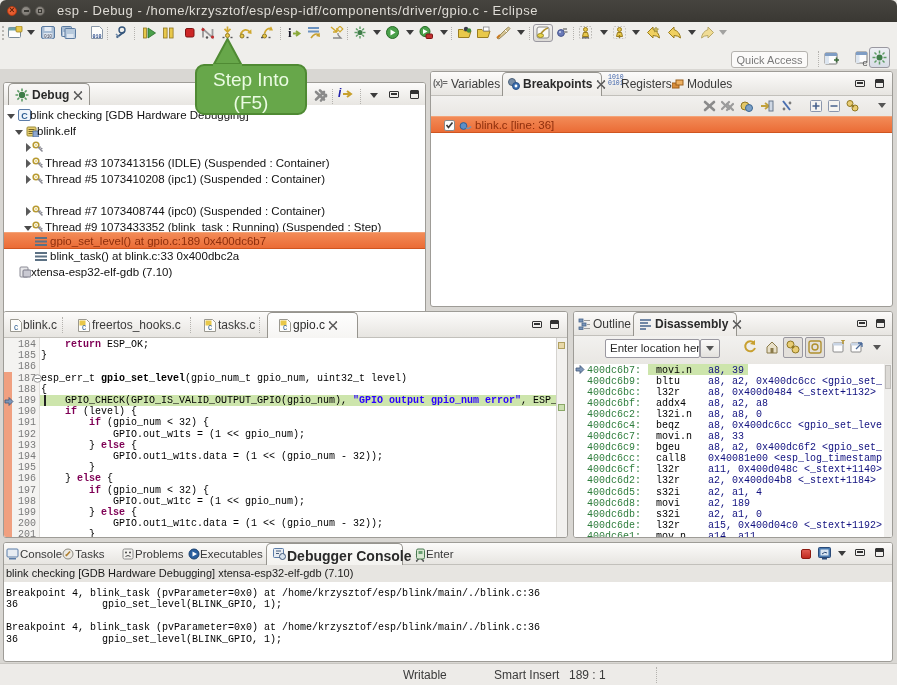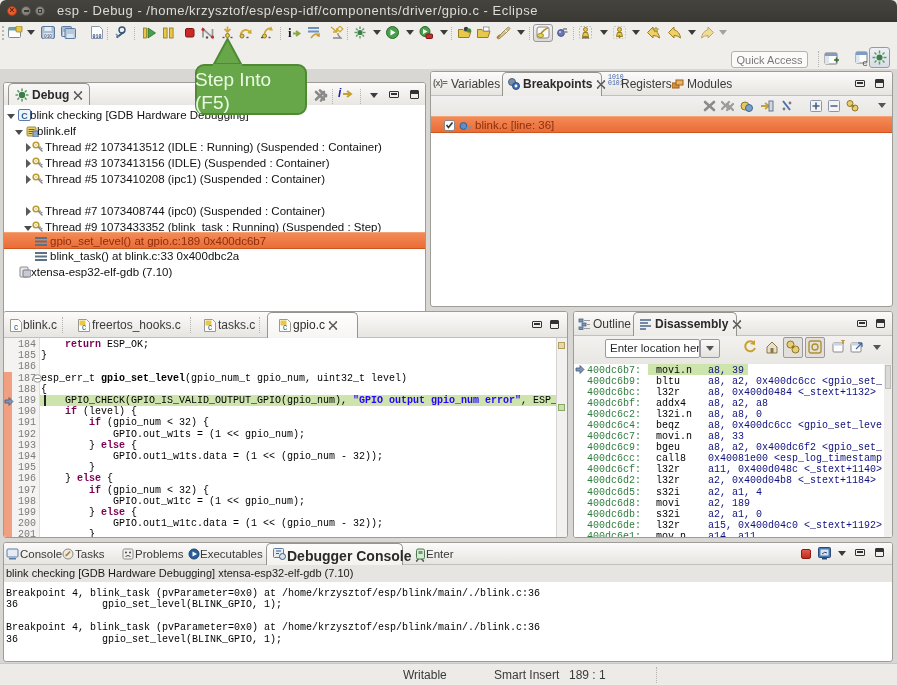--- a/index.html
+++ b/index.html
@@ -309,21 +309,20 @@
     </div>
     <div class="trow" style="top:34px">
         <svg class="abs" style="left:21px;top:4px" width="6" height="9">
           <path d="M1 0 L6 4.5 L1 9 Z" fill="#5a5a5a"></path>
         </svg>
         <svg class="abs" style="left:28px;top:2px" width="12" height="12">
           <circle cx="4" cy="4" r="2.8" fill="none" stroke="#b89a30" stroke-width="1.6"></circle>
           <path d="M6 6 L10.5 10.5 M8.5 8.5 l1.8 -1.4 M7 7 l1.6 -1.4" stroke="#8a8a94" stroke-width="1.5" fill="none"></path>
           <circle cx="4" cy="4" r="1" fill="#e8d070"></circle>
         </svg>
-        <span class="abs" style="left:41px;top:2px">Thread #2 1073413512 (IDLE : Running) (Suspended : Container)</span>
       </div>
     <div class="trow" style="top:50px">
         <svg class="abs" style="left:21px;top:4px" width="6" height="9">
           <path d="M1 0 L6 4.5 L1 9 Z" fill="#5a5a5a"></path>
         </svg>
         <svg class="abs" style="left:28px;top:2px" width="12" height="12">
           <circle cx="4" cy="4" r="2.8" fill="none" stroke="#b89a30" stroke-width="1.6"></circle>
           <path d="M6 6 L10.5 10.5 M8.5 8.5 l1.8 -1.4 M7 7 l1.6 -1.4" stroke="#8a8a94" stroke-width="1.5" fill="none"></path>
           <circle cx="4" cy="4" r="1" fill="#e8d070"></circle>
         </svg>
@@ -775,13 +774,13 @@
   <div class="abs" style="left:494px;top:4px;font-size:12px;color:#3a3a3a">Smart Insert</div>
   <div class="abs" style="left:569px;top:4px;font-size:12px;color:#3a3a3a">189 : 1</div>
   <div class="sep" style="left:656px;top:3px;height:16px"></div>
 </div>
 
 <div class="abs" style="left:195px;top:64px;width:112px;height:51px;background:#67a74a;border:2px solid #4f8a33;border-radius:9px;z-index:50"></div>
 <svg class="abs" style="left:208px;top:38px;z-index:51" width="40" height="28" viewBox="0 0 40 28">
   <path d="M19.5 1 L33 26 L6 26 Z" fill="#67a74a" stroke="#4f8a33" stroke-width="2"></path>
   <rect x="5" y="26" width="29" height="2" fill="#67a74a"></rect>
 </svg>
-<div class="abs" style="left:195px;top:68px;width:112px;font-size:19px;color:#eafbe2;z-index:52;line-height:23px">Step Into<br>(F5)</div>
+<div class="abs" style="left:195px;top:68px;width:112px;text-align:center;font-size:19px;color:#eafbe2;z-index:52;line-height:23px">Step Into<br>(F5)</div>
 
 </body></html>

